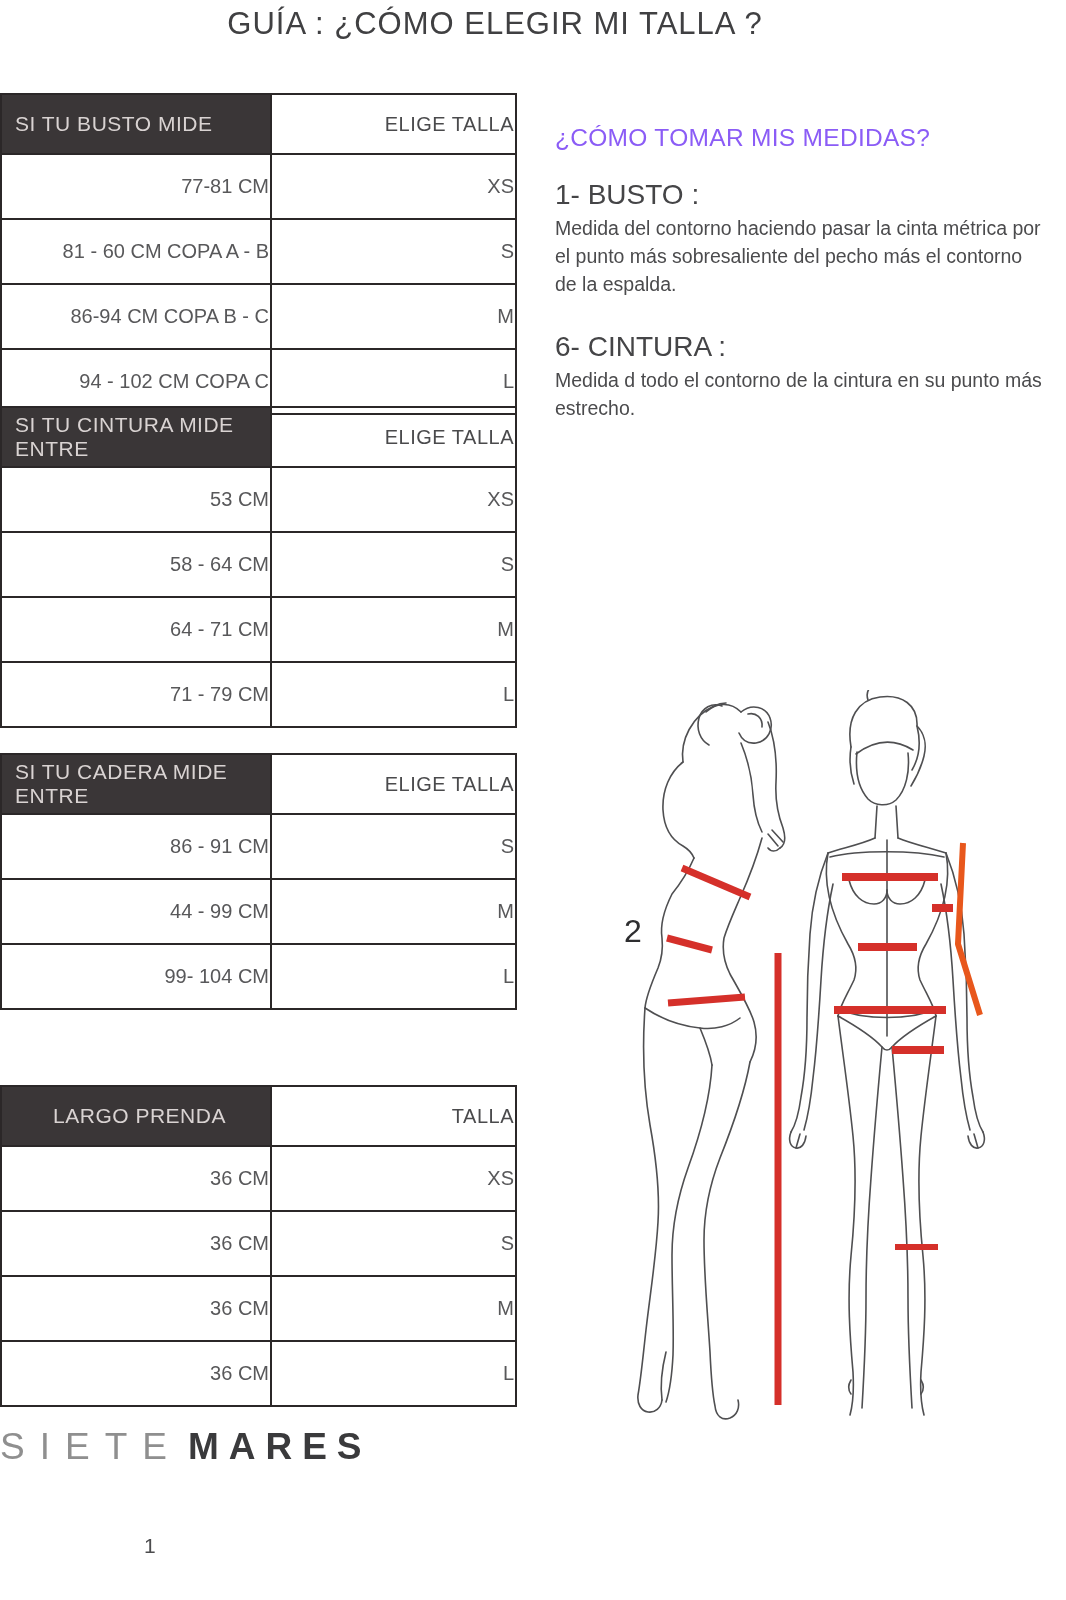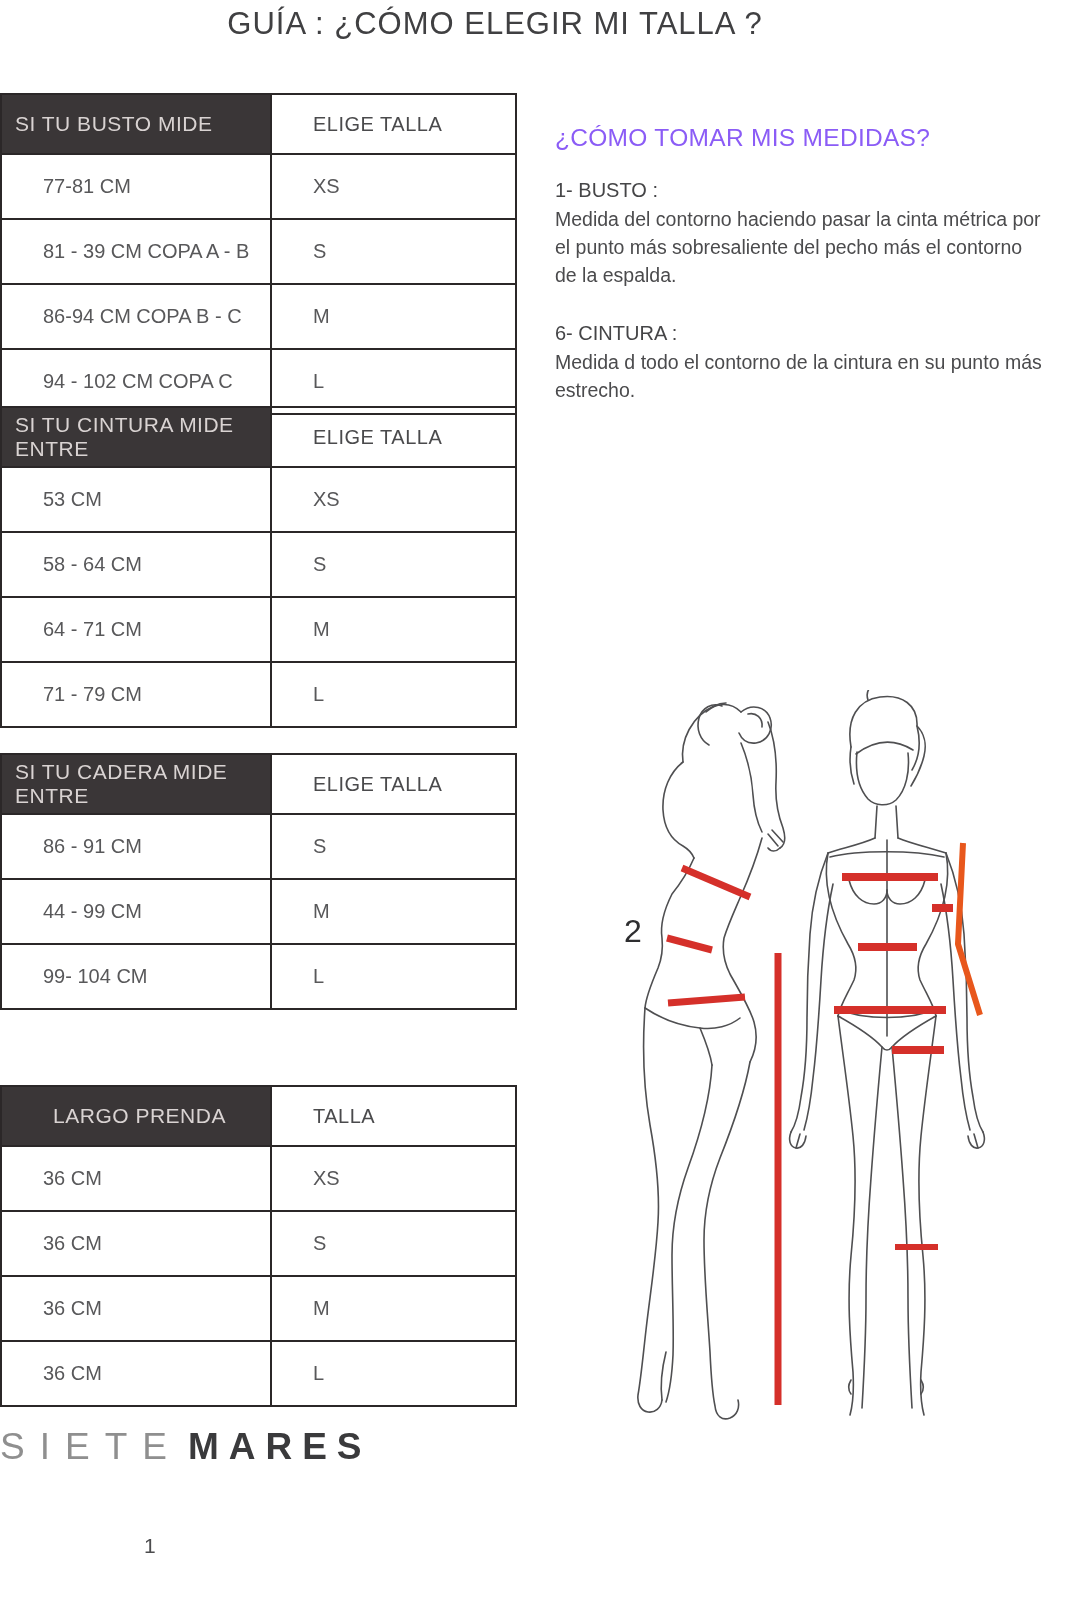--- a/index.html
+++ b/index.html
@@ -15,40 +15,40 @@
   }
   .page-title{
     position:absolute;top:6px;left:0;width:990px;text-align:center;
     font-size:31px;color:var(--title-text);letter-spacing:1px;font-weight:400;
   }
   table.size-table{
     position:absolute;left:0;width:517px;border-collapse:collapse;
     table-layout:fixed;
   }
   .size-table th,.size-table td{
-    border:2px solid var(--border);text-align:left;font-weight:400;padding-left:41px;
+    border:2px solid var(--border);text-align:right;font-weight:400;padding-left:41px;
   }
   .size-table th{height:56px;font-size:20px;}
   .size-table td{height:61px;font-size:20px;color:var(--cell-text);}
   .size-table col.c1{width:270px;}
   .size-table th.dark{
     background:var(--header-bg);color:var(--header-text);font-size:21px;
     letter-spacing:.5px;text-align:left;padding-left:13px;
   }
   .size-table th.dark.centered{text-align:center;padding-left:8px;}
   .size-table th.light{color:#4a4a4c;letter-spacing:.5px;}
   .instructions{
     position:absolute;left:555px;top:116px;width:487px;color:#4b4b4d;
   }
   .instructions h2{
     margin:8px 0 0 0;font-size:24.5px;font-weight:400;color:#8b5cf6;letter-spacing:.3px;
   }
   .instructions .section{margin-top:27px;}
   .instructions .section + .section{margin-top:33px;}
-  .instructions h3{margin:0 0 3px 0;font-size:20px;font-weight:400;color:#454547;}
+  .instructions h3{margin:0 0 3px 0;font-size:28px;font-weight:400;color:#454547;}
   .instructions p{margin:0;font-size:19.5px;line-height:28px;color:#4b4b4d;}
   .croquis{position:absolute;left:600px;top:690px;}
   .croquis path, .croquis line, .croquis polyline{
     fill:none;stroke:var(--sketch);stroke-width:1.6;stroke-linecap:round;stroke-linejoin:round;
   }
   .croquis .m-line{stroke:var(--line);stroke-width:7;stroke-linecap:butt;}
   .croquis .m-line.thick{stroke-width:8;}
   .croquis .m-line.thin{stroke-width:6;}
   .croquis .a-line{stroke:var(--accent);stroke-width:6;stroke-linecap:butt;}
   .croquis text{
@@ -77,21 +77,21 @@
   <tbody>
       <tr>
     <th class="dark">SI TU BUSTO MIDE</th>
     <th class="light">ELIGE TALLA</th>
   </tr>
   <tr>
     <td>77-81 CM</td>
     <td>XS</td>
   </tr>
   <tr>
-    <td>81 - 39 CM  COPA A - B</td>
+    <td>81 - 60 CM  COPA A - B</td>
     <td>S</td>
   </tr>
   <tr>
     <td>86-94 CM COPA  B - C</td>
     <td>M</td>
   </tr>
   <tr>
     <td>94 - 102 CM COPA C</td>
     <td>L</td>
   </tr>

